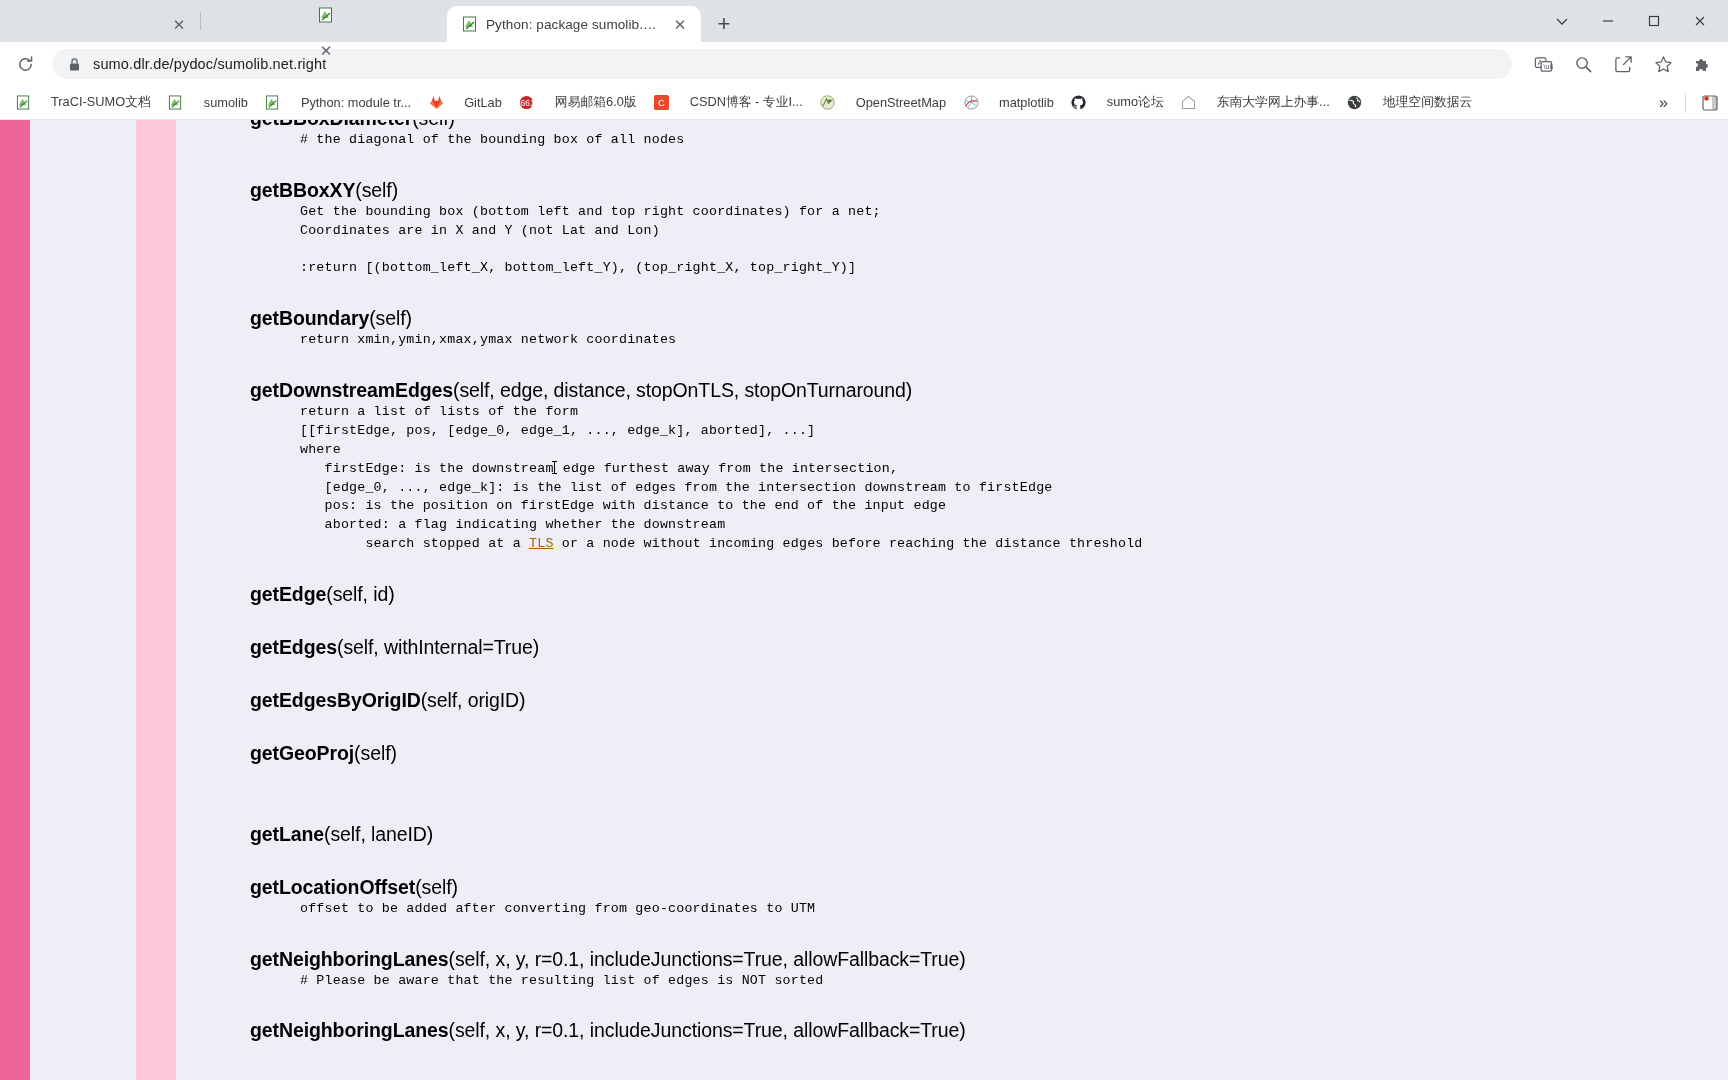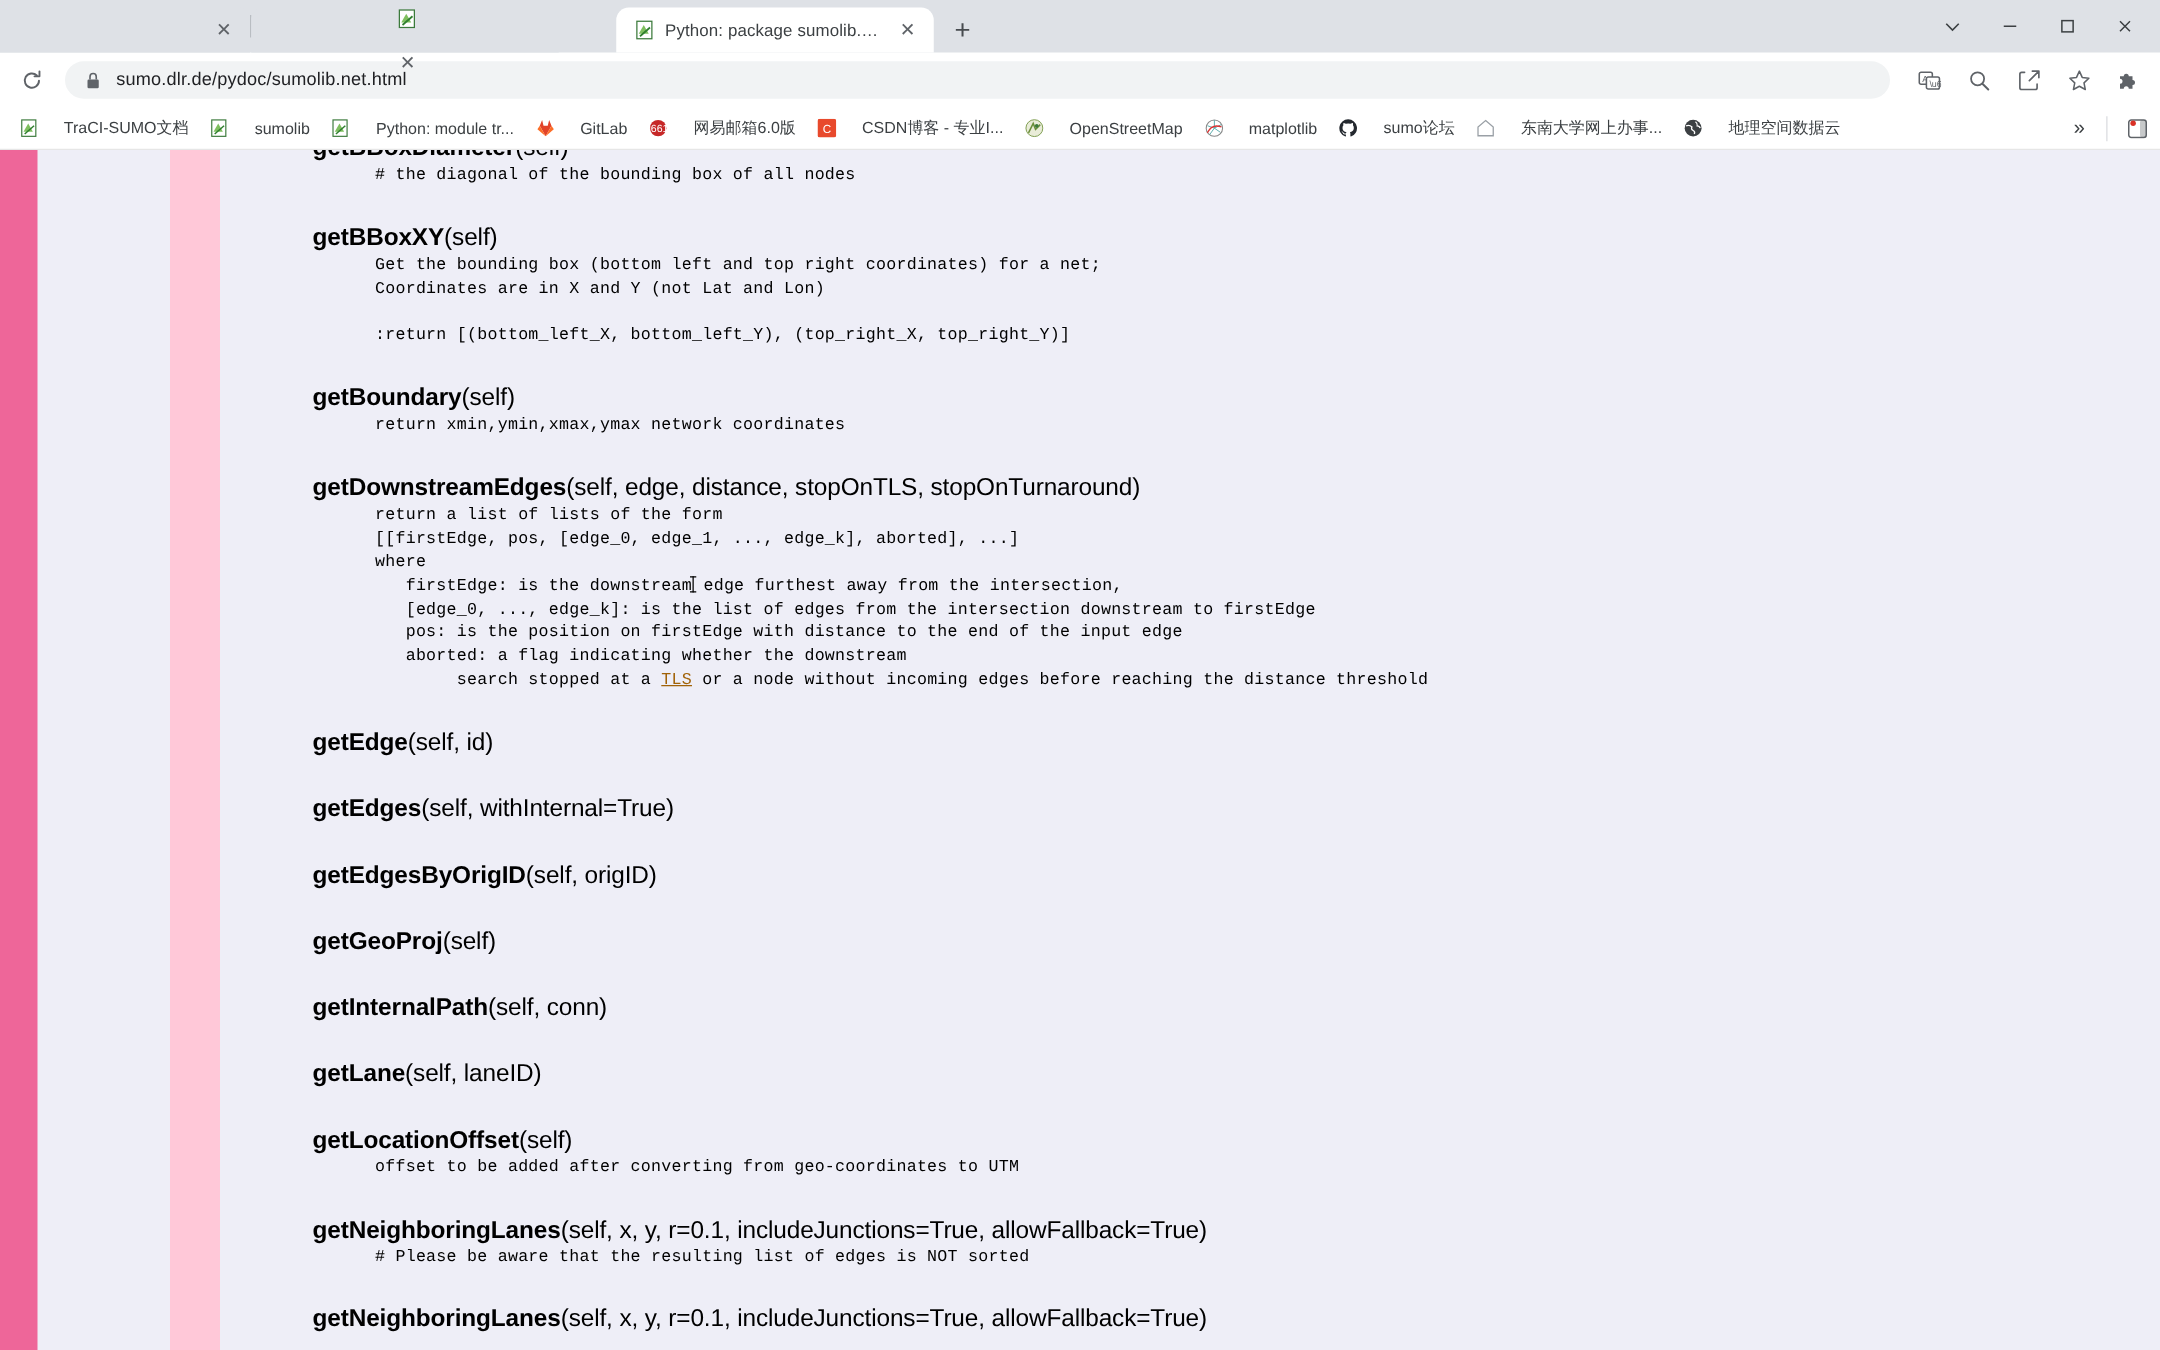--- a/index.html
+++ b/index.html
@@ -170,21 +170,21 @@
         <svg width="16" height="16" viewBox="0 0 16 16">
           <rect x="1.5" y="1" width="12" height="14" fill="#fff" stroke="#3b7a3b" stroke-width="1"></rect>
           <path d="M3 11 L7 4 L11 11 Z" fill="#7fbf5f"></path>
           <path d="M4 13 L12 6" stroke="#2f7f2f" stroke-width="1.4" fill="none"></path>
         </svg>
       </span>
       <span class="tab-title">Python: package sumolib</span>
       <span class="tab-close">✕</span>
     </div>
 
-    <div class="tab active" style="width:254px;margin-left:46px;">
+    <div class="tab active" style="width:254px;">
       <span class="tab-fav">
         <svg width="16" height="16" viewBox="0 0 16 16">
           <rect x="1.5" y="1" width="12" height="14" fill="#fff" stroke="#3b7a3b" stroke-width="1"></rect>
           <path d="M3 11 L7 4 L11 11 Z" fill="#7fbf5f"></path>
           <path d="M4 13 L12 6" stroke="#2f7f2f" stroke-width="1.4" fill="none"></path>
         </svg>
       </span>
       <span class="tab-title">Python: package sumolib.net</span>
       <span class="tab-close">✕</span>
     </div>
@@ -223,21 +223,21 @@
       </svg>
     </div>
 
     <div class="omnibox">
       <span class="tb-icon" style="width:17px;height:17px;">
         <svg width="13" height="15" viewBox="0 0 13 15">
           <rect x="2" y="6.5" width="9" height="7" rx="1" fill="#5f6368"></rect>
           <path d="M4 6.5 V4.3a2.5 2.5 0 0 1 5 0V6.5" stroke="#5f6368" stroke-width="1.3" fill="none"></path>
         </svg>
       </span>
-      <span class="url">sumo.dlr.de/pydoc/sumolib.net.html</span>
+      <span class="url">sumo.dlr.de/pydoc/sumolib.net.right</span>
     </div>
 
     <div class="tb-right">
       <div class="tb-icon">
         <svg width="19" height="19" viewBox="0 0 20 20">
           <rect x="1.5" y="3" width="11" height="10" rx="1.5" stroke="#5f6368" stroke-width="1.3" fill="none"></rect>
           <text x="4" y="11" font-size="7.5" fill="#5f6368" font-family="sans-serif">A</text>
           <rect x="7.5" y="7" width="11" height="10" rx="1.5" stroke="#5f6368" stroke-width="1.3" fill="#fff"></rect>
           <text x="10" y="15" font-size="7.5" fill="#5f6368" font-family="sans-serif">\u6587</text>
         </svg>
@@ -455,23 +455,20 @@
       <div class="m-block">
         <div class="m-head"><b>getEdgesByOrigID</b><span>(self, origID)</span></div>
       </div>
       <div class="gapline"></div>
 
       <div class="m-block">
         <div class="m-head"><b>getGeoProj</b><span>(self)</span></div>
       </div>
       <div class="gapline"></div>
 
-      <div class="m-block">
-        <div class="m-head"><b>getInternalPath</b><span>(self, conn)</span></div>
-      </div>
       <div class="gapline"></div>
 
       <div class="m-block">
         <div class="m-head"><b>getLane</b><span>(self, laneID)</span></div>
       </div>
       <div class="gapline"></div>
 
       <div class="m-block">
         <div class="m-head"><b>getLocationOffset</b><span>(self)</span></div>
         <div class="m-doc">offset to be added after converting from geo-coordinates to UTM</div>

